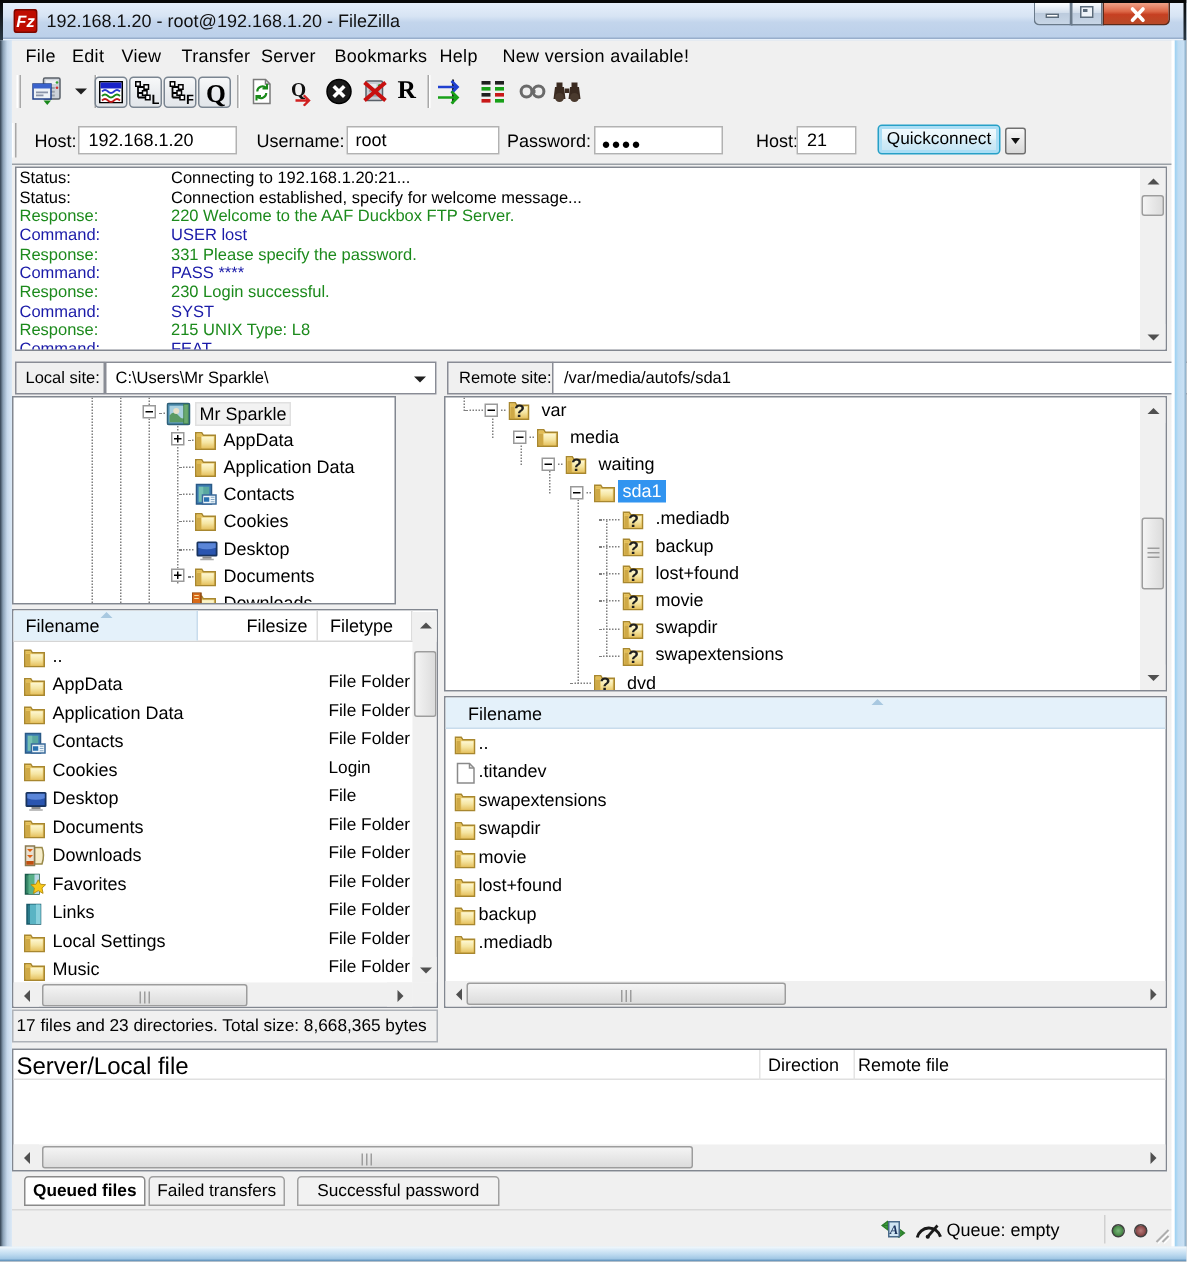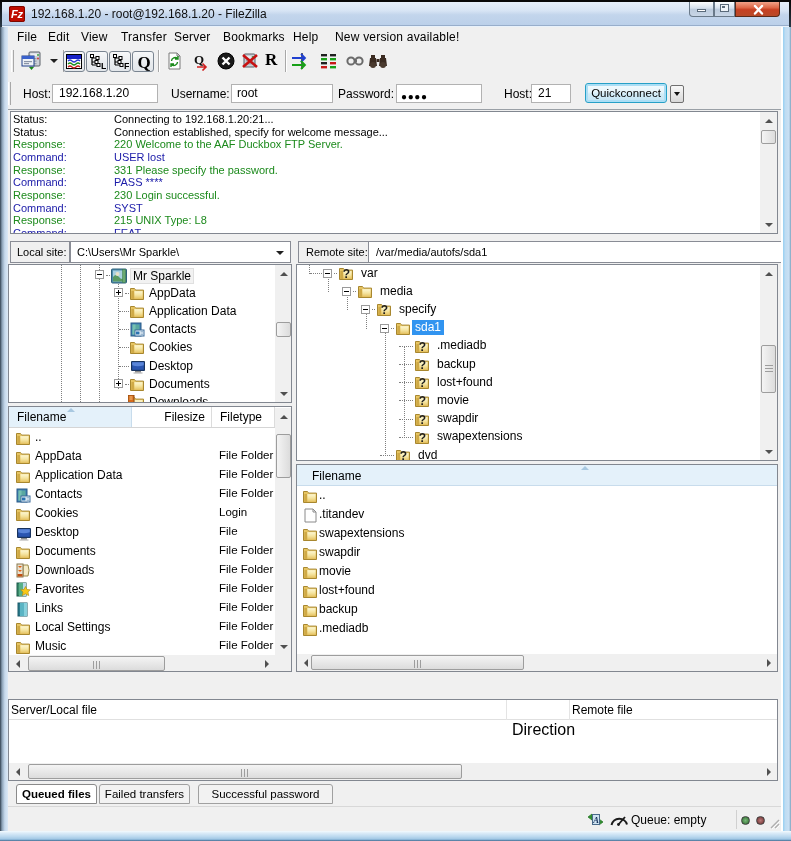--- a/index.html
+++ b/index.html
@@ -248,21 +248,21 @@
         </div>
         <div class="sbthumbv" style="top:18px;height:14px"></div>
       </div>
 </div>
 <div class="abs" style="left:10px;top:241px;width:60px;height:22px;background:#f0f0f0;border:1px solid #898c95;font-size:11px;padding:4px 0 0 6px">Local site:</div>
 <div class="abs" style="left:70px;top:241px;width:221px;height:22px;background:#fff;border:1px solid #898c95;font-size:11px;padding:4px 4px 0 6px">C:\Users\Mr Sparkle\
 <span class="abs" style="right:6px;top:9px;width:0;height:0;border-left:4px solid transparent;border-right:4px solid transparent;border-top:4px solid #202020"></span></div>
 <div class="abs" style="left:298px;top:241px;width:71px;height:22px;background:#f0f0f0;border:1px solid #898c95;font-size:11px;padding:4px 0 0 7px">Remote site:</div>
 <div class="abs" style="left:368px;top:241px;width:443px;height:22px;background:#fff;border:1px solid #898c95;font-size:11px;padding:4px 4px 0 7px">/var/media/autofs/sda1
 <span class="abs" style="right:6px;top:9px;width:0;height:0;border-left:4px solid transparent;border-right:4px solid transparent;border-top:4px solid #202020"></span></div>
-<div class="panel" style="left:8px;top:264px;width:284px;height:139px;overflow:hidden">
+<div class="panel" style="left:8px;top:264px;width:256px;height:139px;overflow:hidden">
 <span class="abs dotv" style="left:52px;top:0px;height:137px"></span>
 <span class="abs dotv" style="left:71px;top:0px;height:137px"></span>
 <span class="abs dotv" style="left:90px;top:0px;height:137px"></span>
 <span class="abs dotv" style="left:109px;top:16px;height:108px"></span>
 <span class="abs xp" style="left:86px;top:5.0px">
         <span class="xh"></span>
       </span>
 <span class="abs doth" style="left:97px;top:9.5px;width:4px"></span>
 <svg class="abs" style="left:102px;top:2.5px" width="16" height="16" viewBox="0 0 16 16">
 <rect x="0.5" y="1" width="15" height="14" rx="1" fill="#4e8cae" stroke="#2e6078"></rect>
@@ -389,21 +389,21 @@
         <span class="xh"></span>
       </span>
 <span class="abs doth" style="left:75px;top:44.4px;width:3px"></span>
 <svg class="abs" style="left:80px;top:37.4px" width="14" height="14" viewBox="0 0 14 14">
         <path d="M0.5 2.5 h4 l1 1.6 h8 V13.5 H0.5 Z" fill="url(#fgrad)" stroke="#a8872f" stroke-width="1"></path>
         <path d="M1.2 3.2 h3 l1 1.6 h-4 Z" fill="#e3bd55"></path>
         <path d="M1.3 5 V12.8 H4 V5 Z" fill="#cfa946"></path>
         <path d="M4.5 5.2 h8 V12.8 h-8 Z" fill="url(#fgrad2)"></path>
         <text x="7.4" y="12" font-family="Liberation Sans" font-size="12" font-weight="bold" fill="#1f1f1f" text-anchor="middle">?</text>
       </svg>
-<span class="row" style="left:102px;top:36.9px">specify</span>
+<span class="row" style="left:102px;top:36.9px">waiting</span>
 <span class="abs xp" style="left:83px;top:58.599999999999994px">
         <span class="xh"></span>
       </span>
 <span class="abs doth" style="left:94px;top:62.599999999999994px;width:3px"></span>
 <svg class="abs" style="left:99px;top:55.599999999999994px" width="14" height="14" viewBox="0 0 14 14">
         <path d="M0.5 2.5 h4 l1 1.6 h8 V13.5 H0.5 Z" fill="url(#fgrad)" stroke="#a8872f" stroke-width="1"></path>
         <path d="M1.2 3.2 h3 l1 1.6 h-4 Z" fill="#e3bd55"></path>
         <path d="M1.3 5 V12.8 H4 V5 Z" fill="#cfa946"></path>
         <path d="M4.5 5.2 h8 V12.8 h-8 Z" fill="url(#fgrad2)"></path>
       </svg>
@@ -677,26 +677,27 @@
           <span class="tri-l"></span>
         </div>
         <div class="sbbtnh" style="right:0">
           <span class="tri-r"></span>
         </div>
         <div class="sbthumbh" style="left:14px;width:213px">
           <span class="griph"></span>
         </div>
       </div>
 </div>
+<div class="abs" style="left:8px;top:673px;width:284px;height:22px;border:1px solid #aeb2b8;background:#f0f0f0;font-size:11.5px;padding:4px 0 0 2px;white-space:nowrap;overflow:hidden">17 files and 23 directories. Total size: 8,668,365 bytes</div>
 <div class="panel" style="left:8px;top:699px;width:770px;height:82px;overflow:hidden">
 <div class="abs" style="left:0;top:0;width:768px;height:20px;background:#fff;border-bottom:1px solid #e0e0e0">
-<span class="abs" style="left:2px;top:3px;font-size:12px">Server/Local file</span>
+<span class="abs" style="left:2px;top:3px;font-size:16px">Server/Local file</span>
 <span class="abs" style="left:497px;top:0;width:1px;height:20px;background:#e4e4e4"></span>
 <span class="abs" style="left:560px;top:0;width:1px;height:20px;background:#e4e4e4"></span>
-<span class="abs" style="left:503px;top:21px;font-size:16px">Direction</span>
+<span class="abs" style="left:503px;top:3px;font-size:12px">Direction</span>
 <span class="abs" style="left:563px;top:3px;font-size:12px">Remote file</span>
 </div>
 <div class="abs sbtrack" style="left:0px;top:63px;width:768px;height:17px">
         <div class="sbbtnh" style="left:0">
           <span class="tri-l"></span>
         </div>
         <div class="sbbtnh" style="right:0">
           <span class="tri-r"></span>
         </div>
         <div class="sbthumbh" style="left:19px;width:434px">

